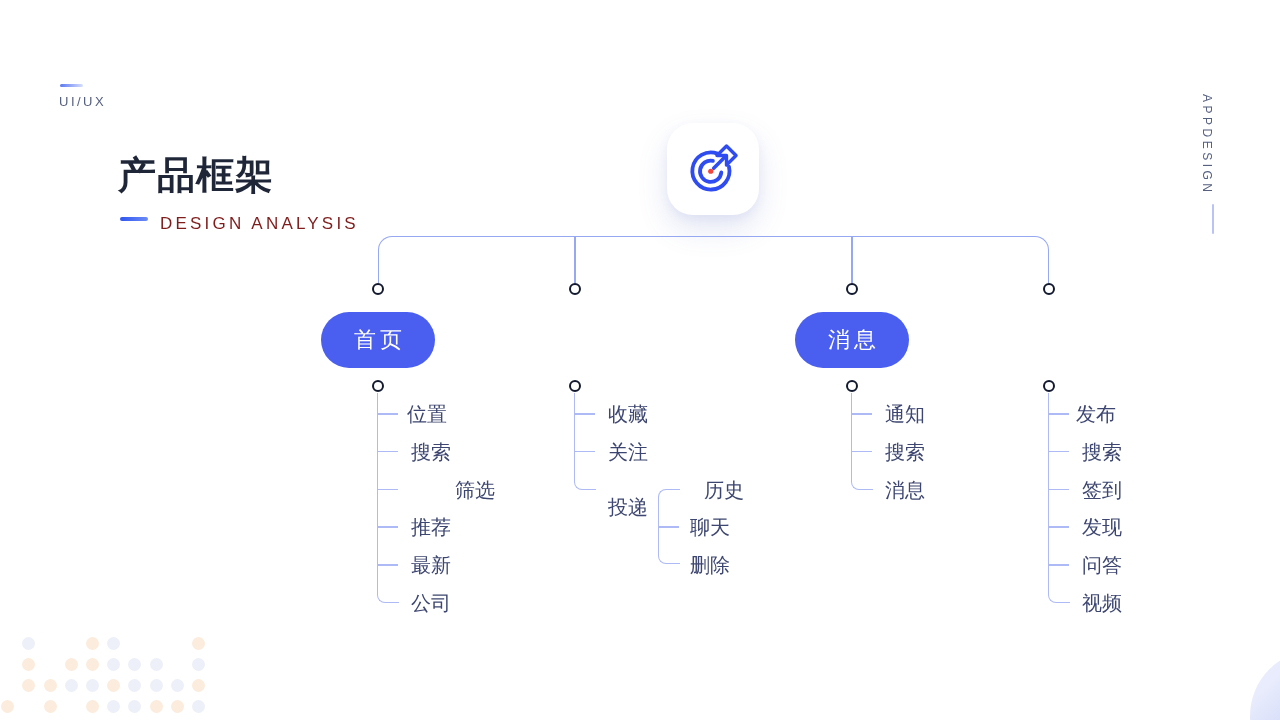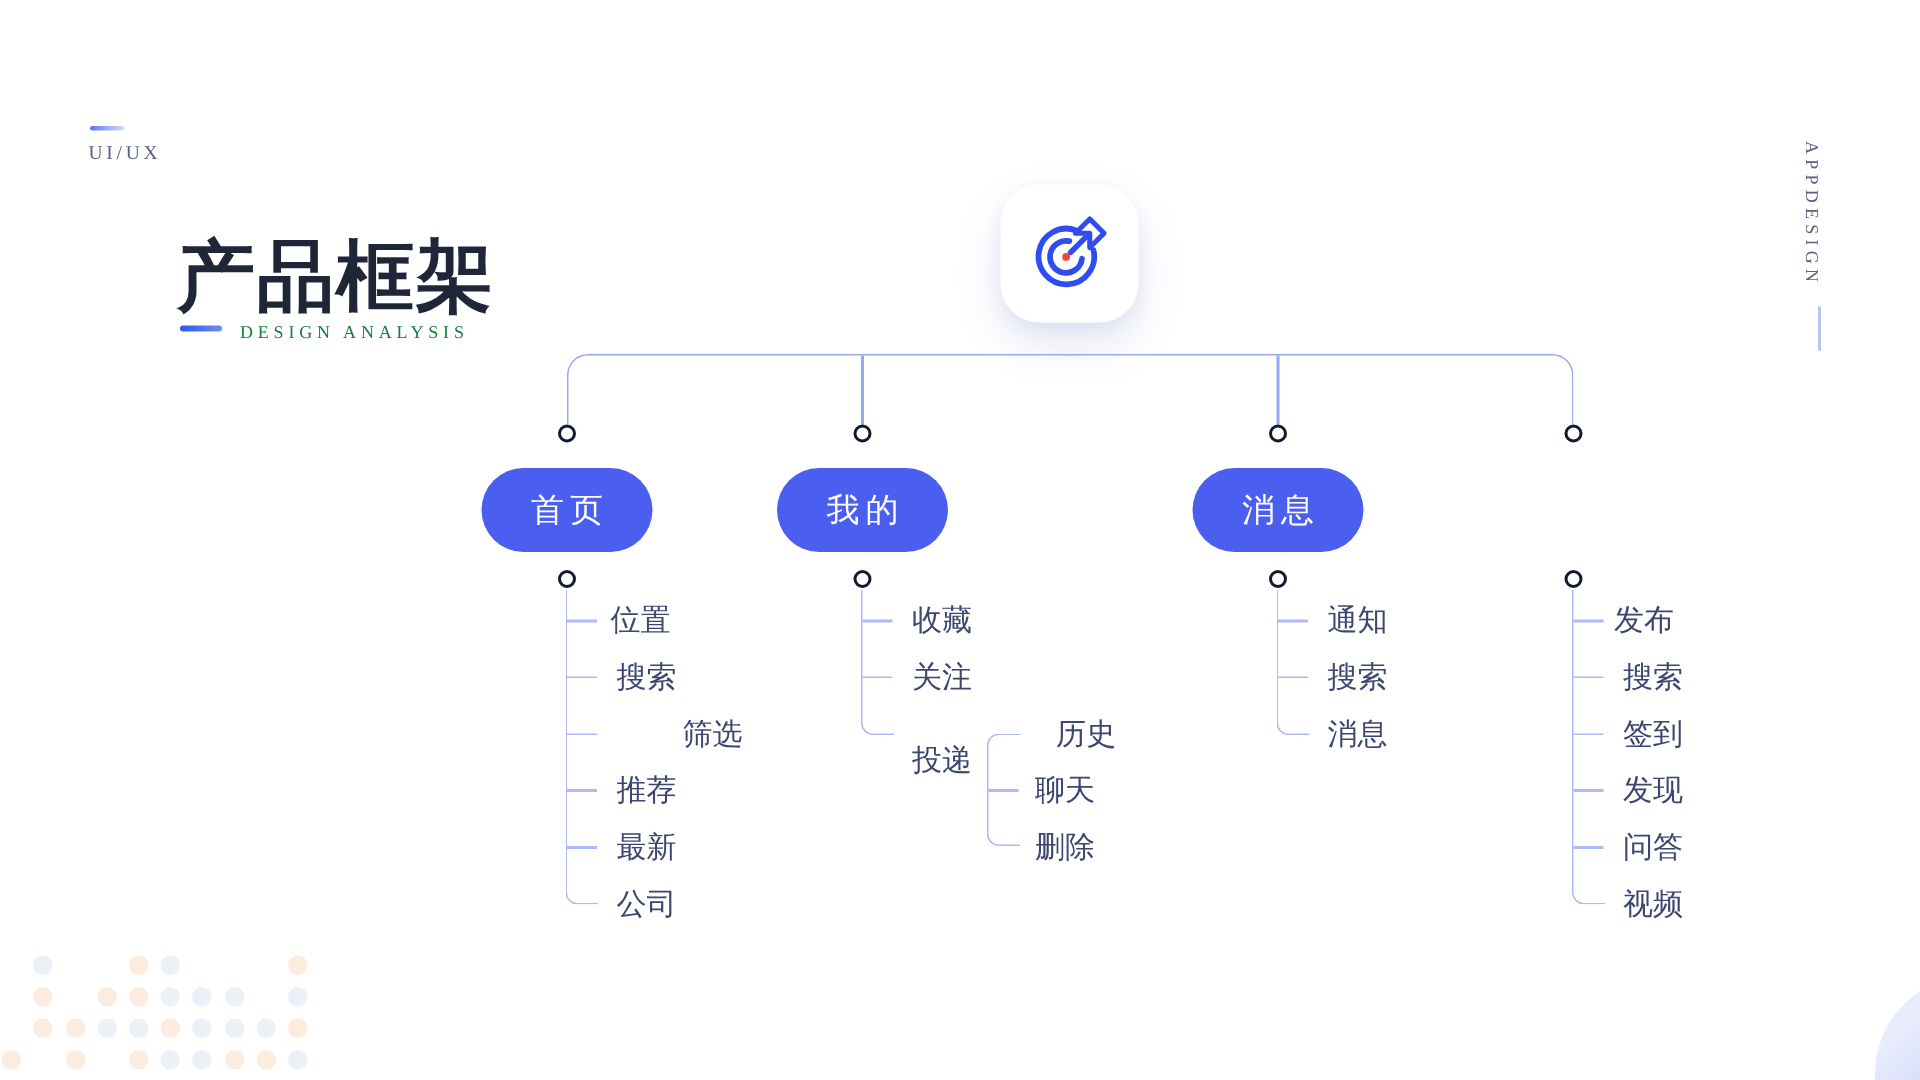--- a/index.html
+++ b/index.html
@@ -1,29 +1,29 @@
 <!DOCTYPE html>
 <html><head>
 <meta charset="utf-8">
 <style>
   html,body{margin:0;padding:0;background:#fff;}
   .canvas{position:relative;width:1280px;height:720px;background:#ffffff;overflow:hidden;
-          font-family:Liberation Serif, serif;
+          font-family:Liberation Sans, sans-serif;
           --blue:#4a5ef0; --line:#adbaf6; --bracket:#97a8f3; --label:#3d4670; --dark:#1f2638;}
   .abs{position:absolute;}
 
   
   .eyebrow-dash{left:60px;top:84px;width:23px;height:3px;border-radius:2px;
     background:linear-gradient(90deg,#5b79f1,#d7defb);}
   .eyebrow{left:59px;top:94px;font-size:13px;letter-spacing:2.5px;color:#566080;font-weight:500;}
   .watermark{left:253px;top:80px;font-size:135px;font-weight:800;color:#eff1f6;letter-spacing:2px;line-height:1;}
-  .title{left:118px;top:150px;font-size:52px;font-weight:700;color:var(--dark);letter-spacing:1px;}
+  .title{left:118px;top:150px;font-size:38px;font-weight:700;color:var(--dark);letter-spacing:1px;}
   .title-dash{left:120px;top:217px;width:28px;height:4px;border-radius:2px;
     background:linear-gradient(90deg,#2f56ee,#6d8cf5);}
-  .subtitle{left:160px;top:214px;font-size:12px;letter-spacing:3.2px;color:#15803d;font-weight:500;}
+  .subtitle{left:160px;top:214px;font-size:17px;letter-spacing:3.2px;color:#7f1d1d;font-weight:500;}
 
   
   .side-label{left:1200px;top:94px;writing-mode:vertical-rl;font-size:12px;letter-spacing:3.5px;
     color:#566080;font-weight:500;}
   .side-line{left:1212px;top:204px;width:2px;height:30px;border-radius:1px;background:#b8c3f7;}
 
   
   .icon-card{left:667px;top:123px;width:92px;height:92px;border-radius:26px;background:#fff;
     box-shadow:0 14px 30px rgba(86,108,190,.16),0 4px 10px rgba(86,108,190,.08);
     display:flex;align-items:center;justify-content:center;}
@@ -77,21 +77,20 @@
   <div class="abs bracket"></div>
   <div class="abs stub" style="left:574px;"></div>
   <div class="abs stub" style="left:851px;"></div>
 
   <div class="abs node-dot" style="left:371.5px;top:283px;"></div>
   <div class="abs node-dot" style="left:568.5px;top:283px;"></div>
   <div class="abs node-dot" style="left:845.5px;top:283px;"></div>
   <div class="abs node-dot" style="left:1042.5px;top:283px;"></div>
 
   <div class="abs pill" style="left:321px;">首页</div>
-  <div class="abs pill" style="left:518px;">我的</div>
   <div class="abs pill" style="left:795px;">消息</div>
 
   <div class="abs node-dot" style="left:371.5px;top:380px;"></div>
   <div class="abs node-dot" style="left:568.5px;top:380px;"></div>
   <div class="abs node-dot" style="left:845.5px;top:380px;"></div>
   <div class="abs node-dot" style="left:1042.5px;top:380px;"></div>
 
   <div id="tree-layer">
       <div class="abs rail" style="left: 377px; top: 393px; height: 210px;"></div>
       <div class="abs tick" style="left: 378px; top: 413px;"></div>

